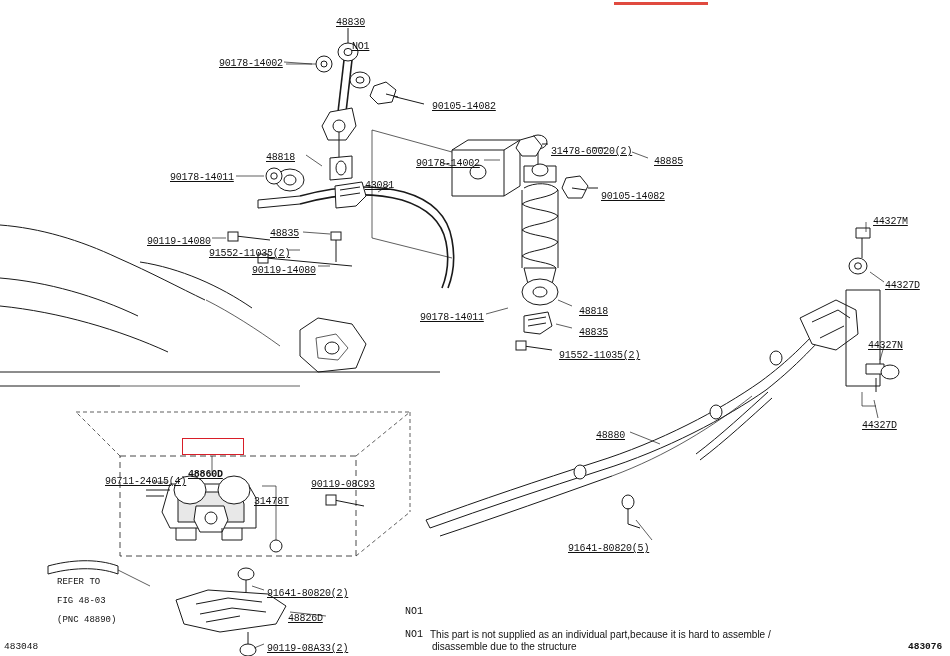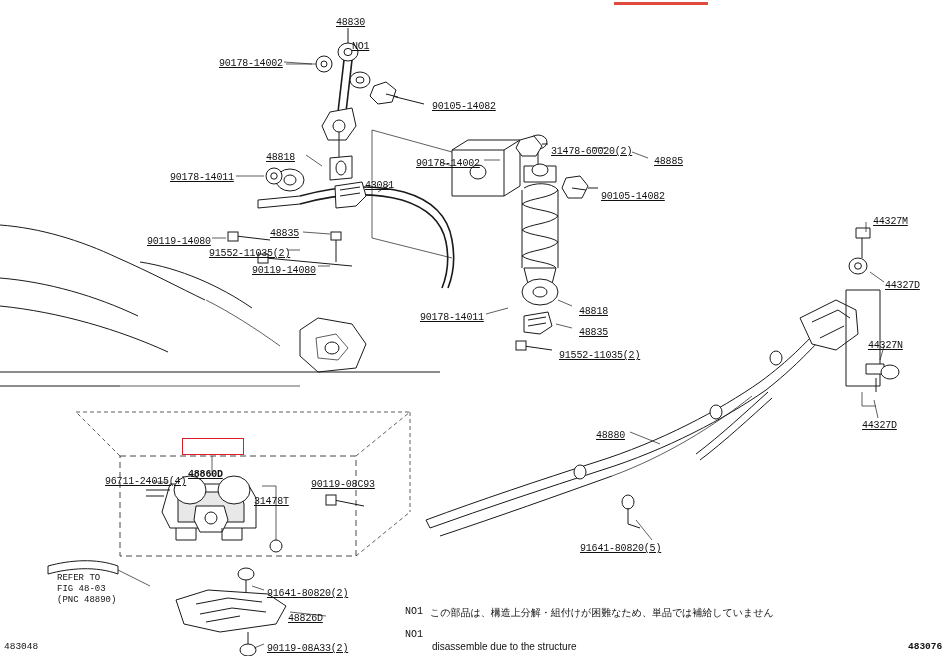--- a/index.html
+++ b/index.html
@@ -42,21 +42,21 @@
   .note-tag {
     position: absolute;
     font-family: "Liberation Mono", monospace;
     font-size: 10px;
     color: #111111;
   }
   .refer {
     position: absolute;
     font-family: "Liberation Mono", monospace;
     font-size: 9px;
-    line-height: 11px;
+    line-height: 19px;
     color: #111111;
     white-space: pre;
   }
   .hl-box {
     position: absolute;
     border: 1.5px solid #d81e28;
     box-sizing: border-box;
   }
   .topbar {
     position: absolute;
@@ -335,32 +335,32 @@
       <div class="lbl" style="left: 420px; top: 312px;">90178-14011</div>
       <div class="lbl" style="left: 579px; top: 327px;">48835</div>
       <div class="lbl" style="left: 830px; top: 340px; margin-left: 38px;">44327N</div>
       <div class="lbl" style="left: 559px; top: 350px;">91552-11035(2)</div>
       <div class="lbl" style="left: 862px; top: 420px;">44327D</div>
       <div class="lbl" style="left: 596px; top: 430px;">48880</div>
       <div class="lbl bold" style="left: 188px; top: 446px;">48860D</div>
       <div class="lbl" style="left: 105px; top: 476px;">96711-24015(4)</div>
       <div class="lbl" style="left: 254px; top: 496px;">31478T</div>
       <div class="lbl" style="left: 311px; top: 479px;">90119-08C93</div>
-      <div class="lbl" style="left: 580px; top: 543px; text-align: right;">91641-80820(5)</div>
+      <div class="lbl" style="left: 568px; top: 543px; text-align: right;">91641-80820(5)</div>
       <div class="lbl" style="left: 267px; top: 588px;">91641-80820(2)</div>
       <div class="lbl" style="left: 288px; top: 613px;">48826D</div>
       <div class="lbl" style="left: 267px; top: 643px;">90119-08A33(2)</div>
     </div>
 
   <div class="refer" style="left:57px; top:573px;"><span>REFER TO</span>
 <span>FIG 48-03</span>
 <span>(PNC 48890)</span></div>
 
   <div class="note-tag" style="left:405px; top:606px;">NO1</div>
-  <div class="note" style="left:430px; top:606px;"><span class="jp">この部品は、構造上分解・組付けが困難なため、単品では補給していません</span></div>
 
   <div class="note-tag" style="left:405px; top:629px;">NO1</div>
+  <div class="note" style="left:430px; top:629px;">This part is not supplied as an individual part,because it is hard to assemble /</div>
   <div class="note" style="left:432px; top:641px;">disassemble due to the structure</div>
 
   <div class="corner" style="left:4px; top:641px;">483048</div>
   <div class="corner" style="left:908px; top:641px;font-weight:bold;">483076</div>
 
 </div>
 
 </body></html>

